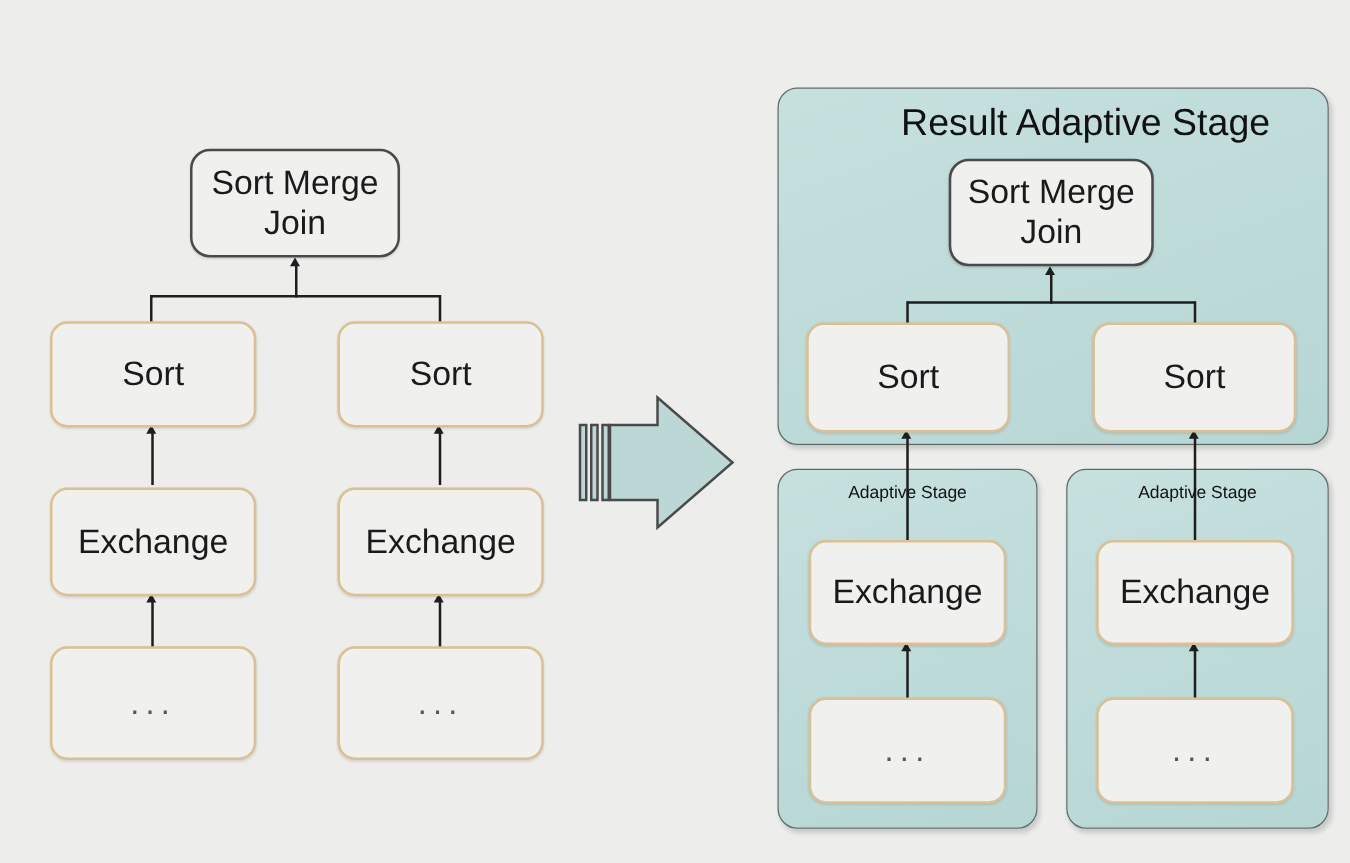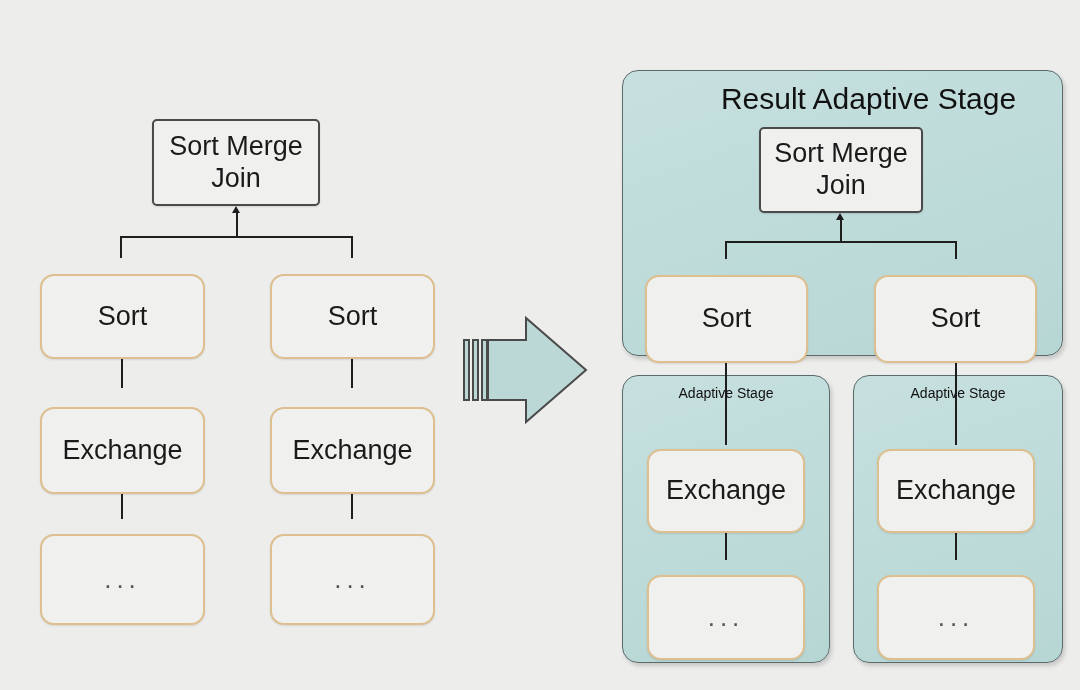--- a/index.html
+++ b/index.html
@@ -27,25 +27,24 @@
     align-items: center;
     justify-content: center;
     text-align: center;
     color: #1a1a1a;
     line-height: 1.18;
     z-index: 6;
   }
   .node.tan {
     border: 2px solid #ddbf90;
     box-shadow: 0 1px 2px rgba(0,0,0,0.10);
-    margin-top: 17px;
   }
   .node.dark {
     border: 2px solid #4a4a4a;
-    border-radius: 5px;
+    border-radius: 16px;
     box-shadow: 0 1px 2px rgba(0,0,0,0.12);
   }
   .node .label { display: block; }
 
   
   .dots {
     letter-spacing: 5px;
     color: #555;
   }
 

